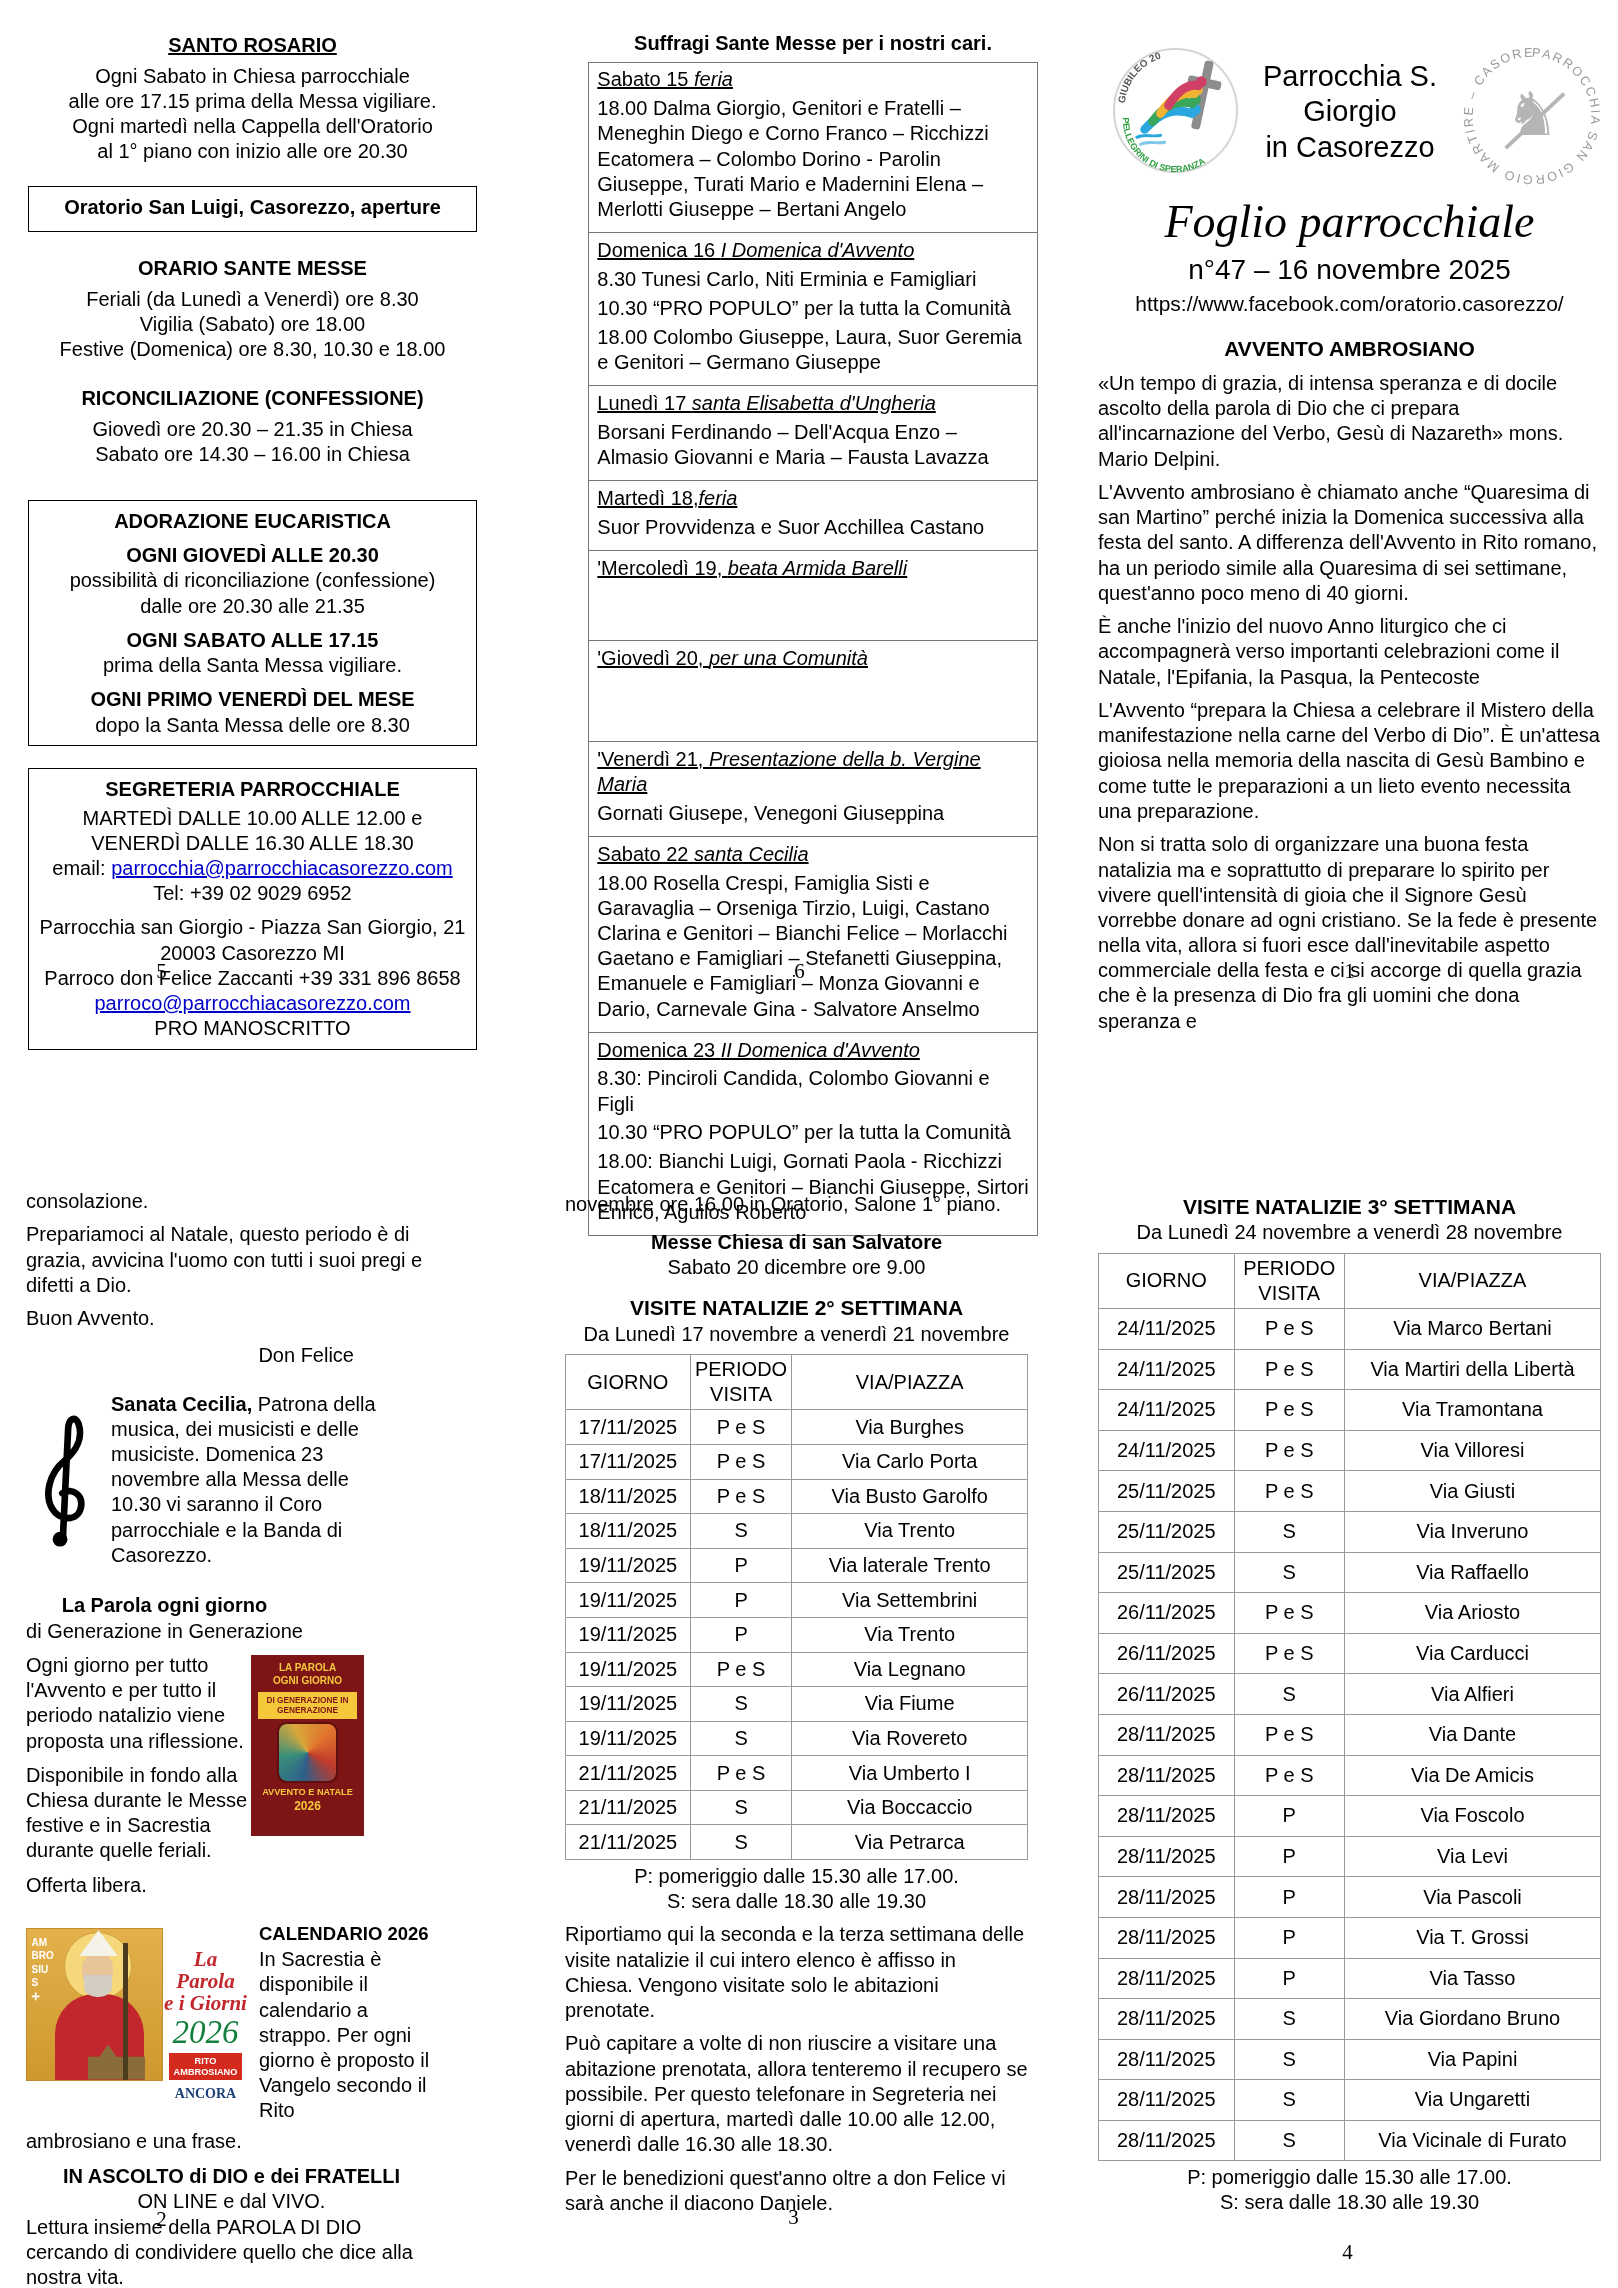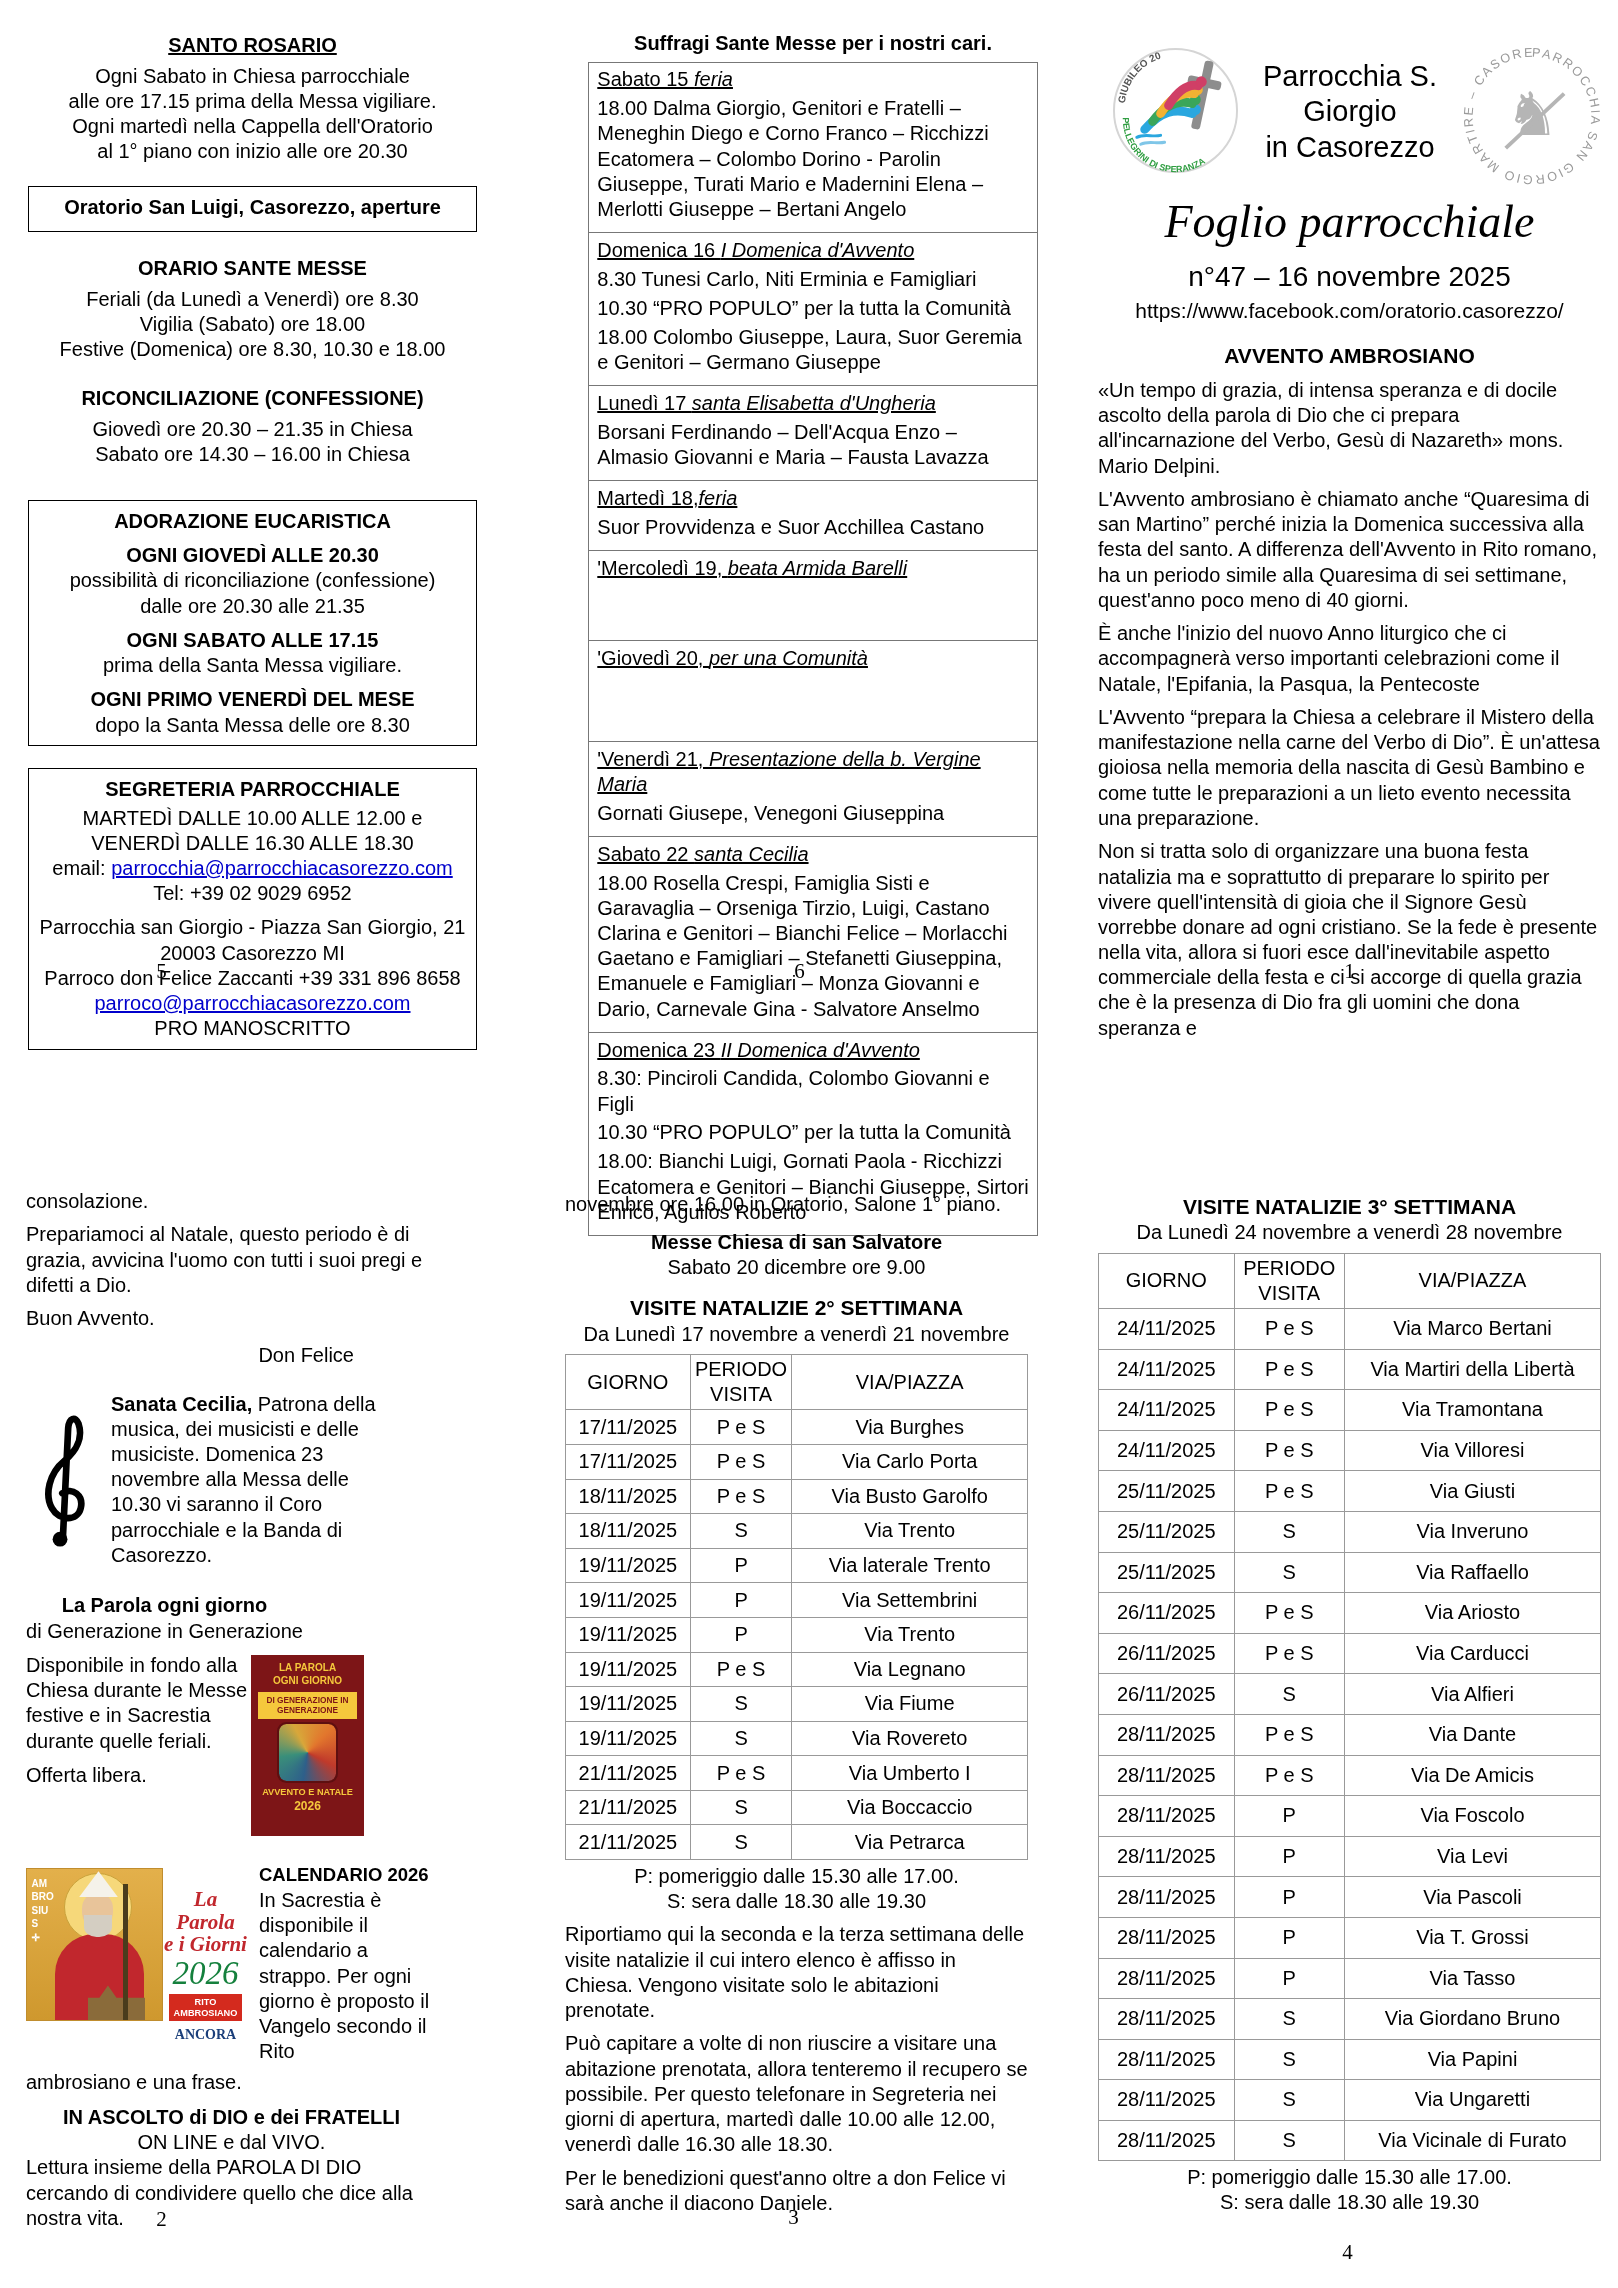--- a/index.html
+++ b/index.html
@@ -29,21 +29,21 @@
   .sday{text-decoration:underline;margin-bottom:2.8px;}
   .sbody .bline{margin:3.7px 0;}
   .suffragi > div:nth-of-type(5) .sbody{min-height:50px;}
   .suffragi > div:nth-of-type(6) .sbody{min-height:61px;}
   
   .mast{position:relative;height:159px;}
   .parish{position:absolute;left:155px;top:20px;width:194px;text-align:center;font-size:29px;line-height:1.22;}
   .jlogo{position:absolute;left:13px;top:7.4px;}
   .stamp{position:absolute;right:-3.7px;top:3.7px;}
   .foglio{font-family:"Liberation Serif",serif;font-style:italic;font-size:46px;text-align:center;line-height:1.05;}
-  .issue{font-size:28px;text-align:center;margin-top:13px;}
+  .issue{font-size:28px;text-align:center;margin-top:6px;}
   .weburl{font-size:21px;text-align:center;margin-top:3.7px;}
   .art-title{font-weight:bold;font-size:21px;text-align:center;margin:18.5px 0 7.4px 0;}
   .para{margin:8.3px 0;text-align:left;}
   
   .pgnum{position:absolute;font-family:"Liberation Serif",serif;font-size:21px;width:55px;text-align:center;}
   
   .sig{text-align:right;padding-right:83px;margin:11px 0 24px 0;}
   .cecilia{display:flex;margin:20px 0 9.2px 0;}
   .clef{flex:0 0 85px;padding-top:5.5px;}
   .cec-text{width:277px;}
@@ -300,20 +300,21 @@
       </svg>
     </div>
     <div class="cec-text"><span class="b">Sanata Cecilia,</span><span> Patrona della musica, dei musicisti e delle musiciste. Domenica 23 novembre alla Messa delle 10.30 vi saranno il Coro parrocchiale e la Banda di Casorezzo.</span></div>
   </div>
 
   <div class="parola-head" style="width:277px;">La Parola ogni giorno</div>
   <div class="parola-sub" style="width:277px;">di Generazione in Generazione</div>
 
   <div class="parola-wrap">
     <div class="ptxt">
+        <div class="para">Ogni giorno per tutto l'Avvento e per tutto il periodo natalizio viene proposta una riflessione.</div>
         <div class="para">Disponibile in fondo alla Chiesa durante le Messe festive e in Sacrestia durante quelle feriali.</div>
         <div class="para">Offerta libera.</div>
       </div>
     <div class="book">
       <div class="bk1">LA PAROLA</div>
       <div class="bk1">OGNI GIORNO</div>
       <div class="bk-box">DI GENERAZIONE IN GENERAZIONE</div>
       <div class="bk-glass"></div>
       <div class="bk4">AVVENTO E NATALE</div>
       <div class="bk5">2026</div>

